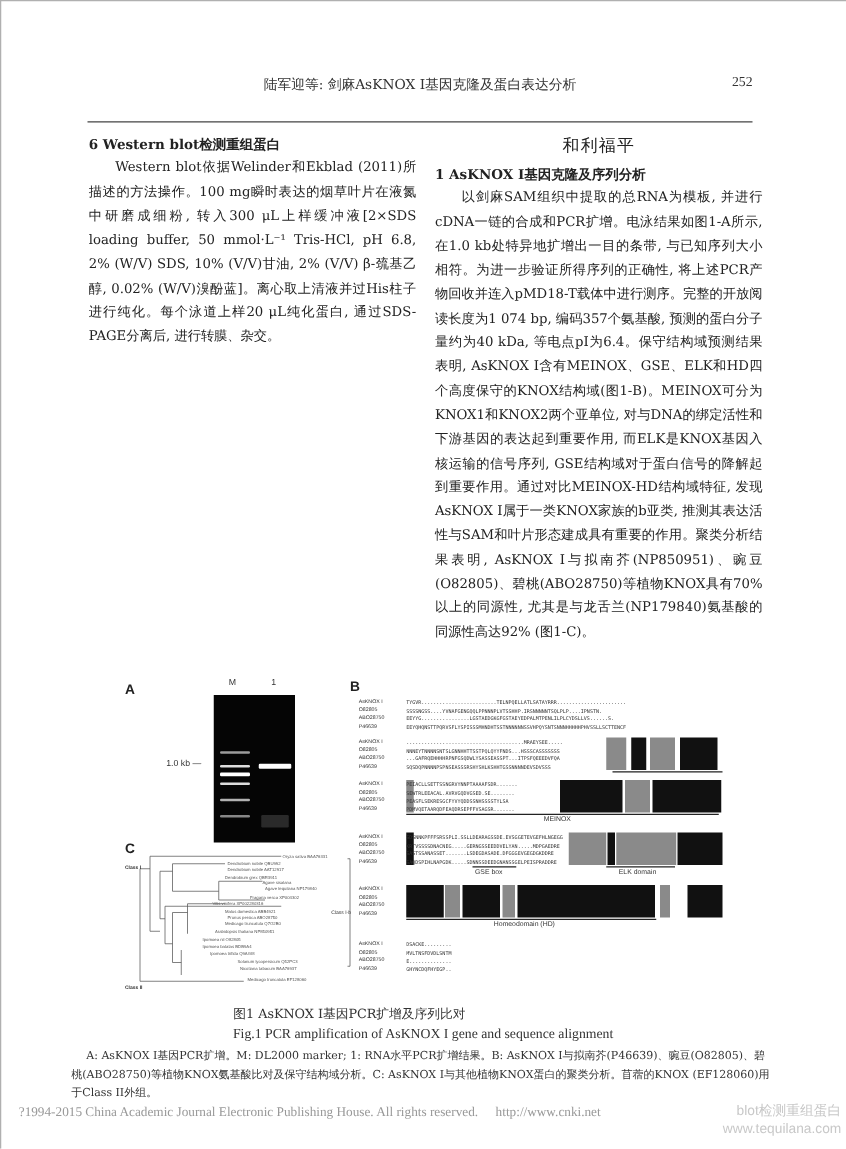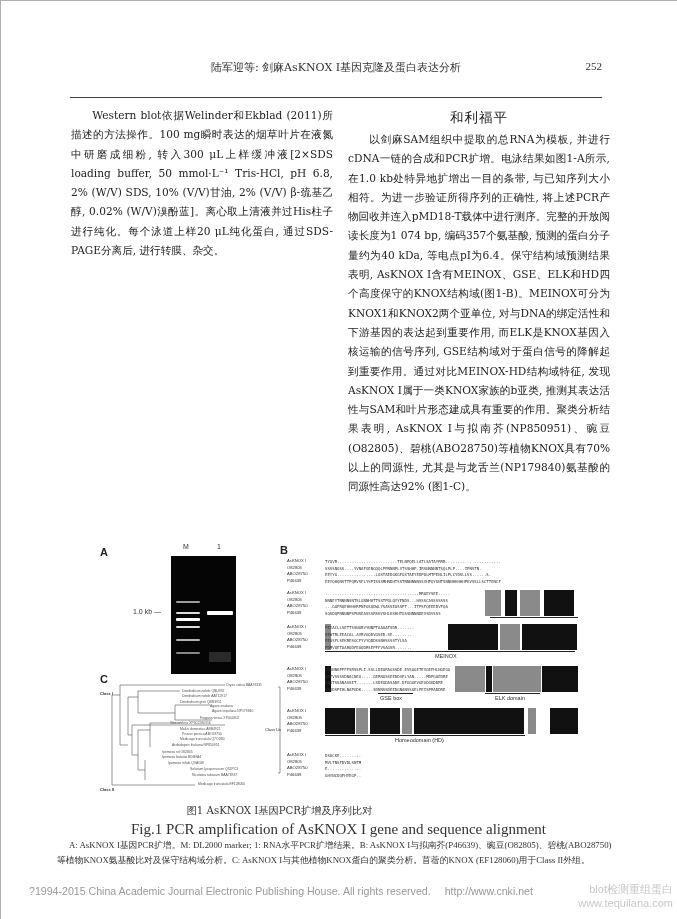--- a/index.html
+++ b/index.html
@@ -36,45 +36,47 @@
   .aln-block { position: absolute; left: 0; width: 300px; }
   .aln-row { height: 6.5px; position: relative; }
   .aln-name { position: absolute; left: 7px; width: 34px; font-family: "Liberation Sans", sans-serif; font-size: 4.2px; color: #333; line-height: 6.5px; }
   .aln-seq { position: absolute; left: 45px; height: 5px; top: 1px; font-family: "DejaVu Sans Mono", monospace; font-size: 4px; line-height: 5px; color: #333; white-space: nowrap; overflow: hidden; }
   .shade-dark { position: absolute; background: #111; height: 6.5px; }
   .shade-gray { position: absolute; background: #8a8a8a; height: 6.5px; }
   .domain-bar { position: absolute; height: 1px; background: #222; }
   .domain-label { position: absolute; font-family: "Liberation Sans", sans-serif; font-size: 5.5px; color: #333; }
 
   .caption-cn { position: absolute; left: 0; top: 804px; width: 559px; text-align: center; font-size: 10.2px; color: #333; }
-  .caption-en { position: absolute; left: 0; top: 821px; width: 677px; text-align: center; font-size: 15px; color: #333; font-family: "Liberation Serif", serif; }
-  .legend { position: absolute; left: 57px; top: 838px; width: 560px; font-size: 8.8px; line-height: 15px; color: #333; text-indent: 12px; font-family: Liberation Serif, serif; }
-
-  .footer { position: absolute; left: 29px; top: 885px; font-family: Liberation Sans, sans-serif; font-size: 10.6px; color: #999; white-space: nowrap; }
+  .caption-en { position: absolute; left: 0; top: 821px; width: 677px; text-align: center; font-size: 11px; color: #333; font-family: "Liberation Serif", serif; }
+  .legend { position: absolute; left: 57px; top: 838px; width: 560px; font-size: 8.8px; line-height: 15px; color: #333; text-indent: 12px; }
+
+  .footer { position: absolute; left: 15px; top: 885px; font-family: Liberation Serif, serif; font-size: 10.6px; color: #999; white-space: nowrap; }
   .footer .url { margin-left: 14px; }
   .watermark { position: absolute; right: 4px; top: 882px; text-align: right; font-family: "Liberation Sans", sans-serif; color: #c8c8c8; font-size: 11px; line-height: 14px; }
 </style>
 </head>
 <body>
 
 <div class="page-border-top"></div>
 <div class="page-border-left"></div>
 
 <div class="running-head">
   <div class="title">陆军迎等: 剑麻AsKNOX I基因克隆及蛋白表达分析</div>
   <div class="pageno">252</div>
 </div>
 <div class="head-rule"></div>
 
 <div class="col left">
+  <h3>6  Western blot检测重组蛋白</h3>
   <p class="indent">Western blot依据Welinder和Ekblad (2011)所描述的方法操作。100 mg瞬时表达的烟草叶片在液氮中研磨成细粉, 转入300 μL上样缓冲液[2×SDS loading buffer, 50 mmol·L⁻¹ Tris-HCl, pH 6.8, 2% (W/V) SDS, 10% (V/V)甘油, 2% (V/V) β-巯基乙醇, 0.02% (W/V)溴酚蓝]。离心取上清液并过His柱子进行纯化。每个泳道上样20 μL纯化蛋白, 通过SDS-PAGE分离后, 进行转膜、杂交。</p>
 </div>
 
 <div class="col right">
   <h2>和利福平</h2>
+  <h3>1  AsKNOX I基因克隆及序列分析</h3>
   <p class="indent">以剑麻SAM组织中提取的总RNA为模板, 并进行cDNA一链的合成和PCR扩增。电泳结果如图1-A所示, 在1.0 kb处特异地扩增出一目的条带, 与已知序列大小相符。为进一步验证所得序列的正确性, 将上述PCR产物回收并连入pMD18-T载体中进行测序。完整的开放阅读长度为1 074 bp, 编码357个氨基酸, 预测的蛋白分子量约为40 kDa, 等电点pI为6.4。保守结构域预测结果表明, AsKNOX I含有MEINOX、GSE、ELK和HD四个高度保守的KNOX结构域(图1-B)。MEINOX可分为KNOX1和KNOX2两个亚单位, 对与DNA的绑定活性和下游基因的表达起到重要作用, 而ELK是KNOX基因入核运输的信号序列, GSE结构域对于蛋白信号的降解起到重要作用。通过对比MEINOX-HD结构域特征, 发现AsKNOX I属于一类KNOX家族的b亚类, 推测其表达活性与SAM和叶片形态建成具有重要的作用。聚类分析结果表明, AsKNOX I与拟南芥(NP850951)、豌豆(O82805)、碧桃(ABO28750)等植物KNOX具有70%以上的同源性, 尤其是与龙舌兰(NP179840)氨基酸的同源性高达92% (图1-C)。</p>
 </div>
 
 <div class="figure">
 
   <div class="panel-label" style="left:0;top:6px;">A</div>
   <div class="gel">
     <span class="lane-label" style="left:12px;">M</span>
     <span class="lane-label" style="left:46px;">1</span>
     <div class="band" style="left:5px;top:45px;width:24px;opacity:.7"></div>

